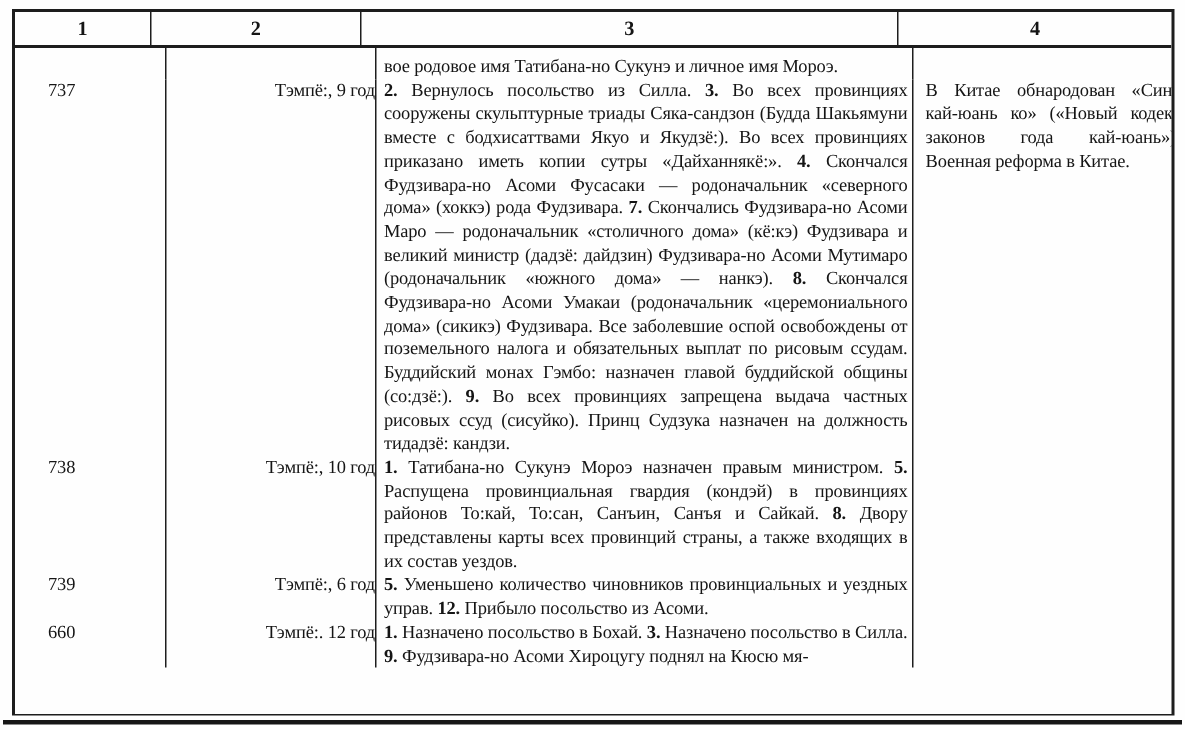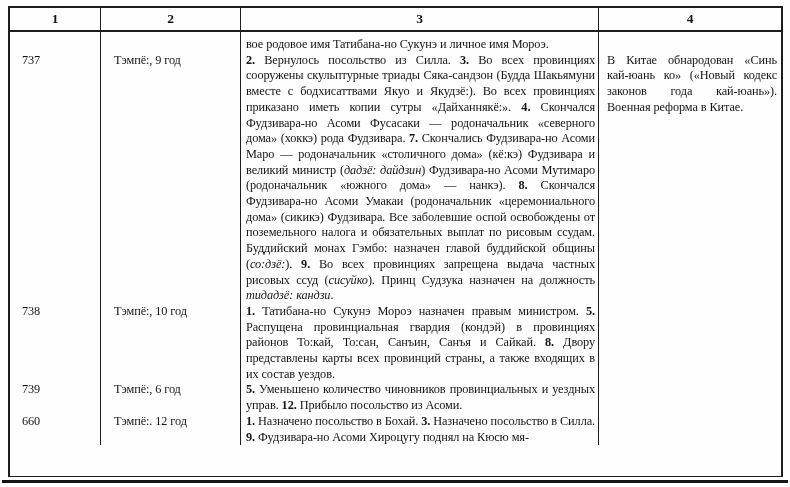--- a/index.html
+++ b/index.html
@@ -30,35 +30,36 @@
     border-left: 1px solid #1d1d1d;
     text-align: center;
     font-weight: bold;
     font-size: 13.5px;
     line-height: 22px;
   }
   .th:first-child { border-left: none; }
   .trow {
     display: grid;
     grid-template-columns: 90px 140px 358px 183px;
+    margin-left: 10px;
   }
   .cell {
     border-left: 1px solid #1d1d1d;
     box-sizing: border-box;
     font-size: 12.3px;
     line-height: 15.7px;
     letter-spacing: -0.1px;
   }
   .cell.c1 { border-left: none; padding-left: 12px; }
-  .c2 { padding-left: 13px; }
+  .c2 { padding-left: 13px; text-align: right; }
   .c3 { padding: 0 3px 0 5px; text-align: justify; }
   .c4 { padding: 0 4px 0 8px; text-align: justify; }
   .trow:first-child .cell { padding-top: 5px; }
   .b { font-weight: bold; }
-  .i { font-style: italic; }
+  .i { }
   .bottom-rule {
     position: absolute; left: 2px; top: 480px;
     width: 786px; height: 3px;
     background: #161616;
   }
 </style>
 </head>
 <body>
 
 <div class="page">

